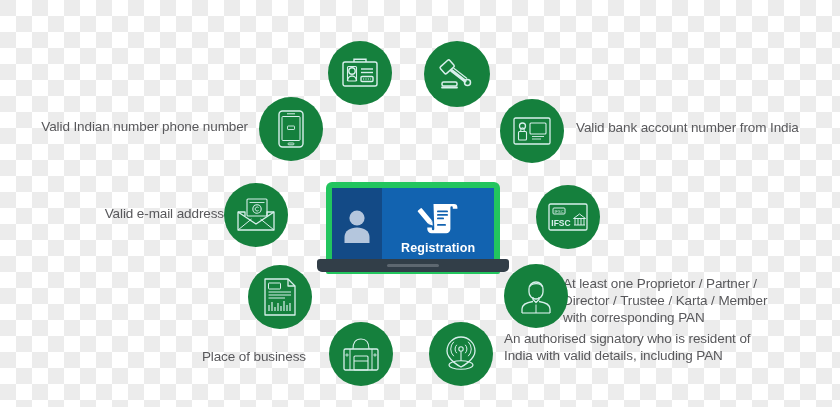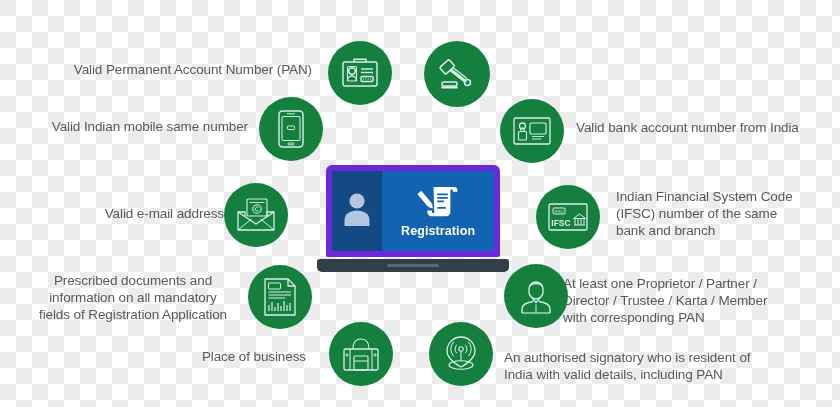--- a/index.html
+++ b/index.html
@@ -30,22 +30,22 @@
     white-space:pre-line;
     letter-spacing:-0.1px;
   }
   .label.r{text-align:right;}
   .label.l{text-align:left;}
   .label.c{text-align:center;}
 
   
   #laptop{position:absolute;left:317px;top:165px;width:192px;height:107px;}
   .lid{
-    position:absolute;left:9px;top:0;width:174px;height:92px;
-    background:#6d28d9;border-radius:6px 6px 2px 2px;
+    position:absolute;left:9px;top:17px;width:174px;height:92px;
+    background:#22c55e;border-radius:6px 6px 2px 2px;
     box-sizing:border-box;padding:6px;
   }
   .screen{width:100%;height:100%;display:flex;overflow:hidden;}
   .screen-left{
     width:31%;background:#134a86;
     display:flex;align-items:center;justify-content:center;
   }
   .screen-right{
     width:69%;background:#1263b0;
     display:flex;flex-direction:column;align-items:center;justify-content:center;
@@ -61,44 +61,37 @@
   .trackpad{
     position:absolute;left:50%;transform:translateX(-50%);
     bottom:5px;width:52px;height:3px;background:#5d6770;border-radius:2px;
   }
 </style>
 </head>
 <body>
 
 <div id="canvas">
 
-  <div class="label r" style="left:40px;top:61px;width:272px;">Valid Permanent Account Number (PAN)</div>
-
-  <div class="label r" style="left:10px;top:118px;width:238px;">Valid Indian mobile same number</div>
+
+  <div class="label r" style="left:10px;top:118px;width:238px;">Valid Indian number phone number</div>
 
   <div class="label r" style="left:44px;top:205px;width:180px;">Valid e-mail address</div>
 
-  <div class="label c" style="left:28px;top:272px;width:210px;">Prescribed documents and
-information on all mandatory
-fields of Registration Application</div>
 
   <div class="label r" style="left:121px;top:348px;width:185px;">Place of business</div>
 
 
   <div class="label l" style="left:576px;top:119px;width:262px;">Valid bank account number from India</div>
 
-  <div class="label l" style="left:616px;top:188px;width:225px;">Indian Financial System Code
-(IFSC) number of the same
-bank and branch</div>
 
   <div class="label l" style="left:563px;top:275px;width:250px;">At least one Proprietor / Partner /
 Director / Trustee / Karta / Member
 with corresponding PAN</div>
 
-  <div class="label l" style="left:504px;top:349px;width:330px;">An authorised signatory who is resident of
+  <div class="label l" style="left:504px;top:330px;width:330px;">An authorised signatory who is resident of
 India with valid details, including PAN</div>
 
   <div class="node" style="left:328px;top:41px;width:64px;height:64px;">
     <span>
       <svg width="36" height="30" viewBox="0 0 36 30" fill="none" stroke="#d8efec" stroke-width="1.4">
         <rect x="1" y="4" width="34" height="24" rx="2"></rect>
         <path d="M12 4 V1.2 H24 V4"></path>
         <circle cx="10" cy="13" r="3.2"></circle>
         <path d="M5.5 23 c0-3 2-5 4.5-5 s4.5 2 4.5 5"></path>
         <rect x="5.5" y="8.5" width="9" height="14.5" rx="1" stroke-width="1.1"></rect>

